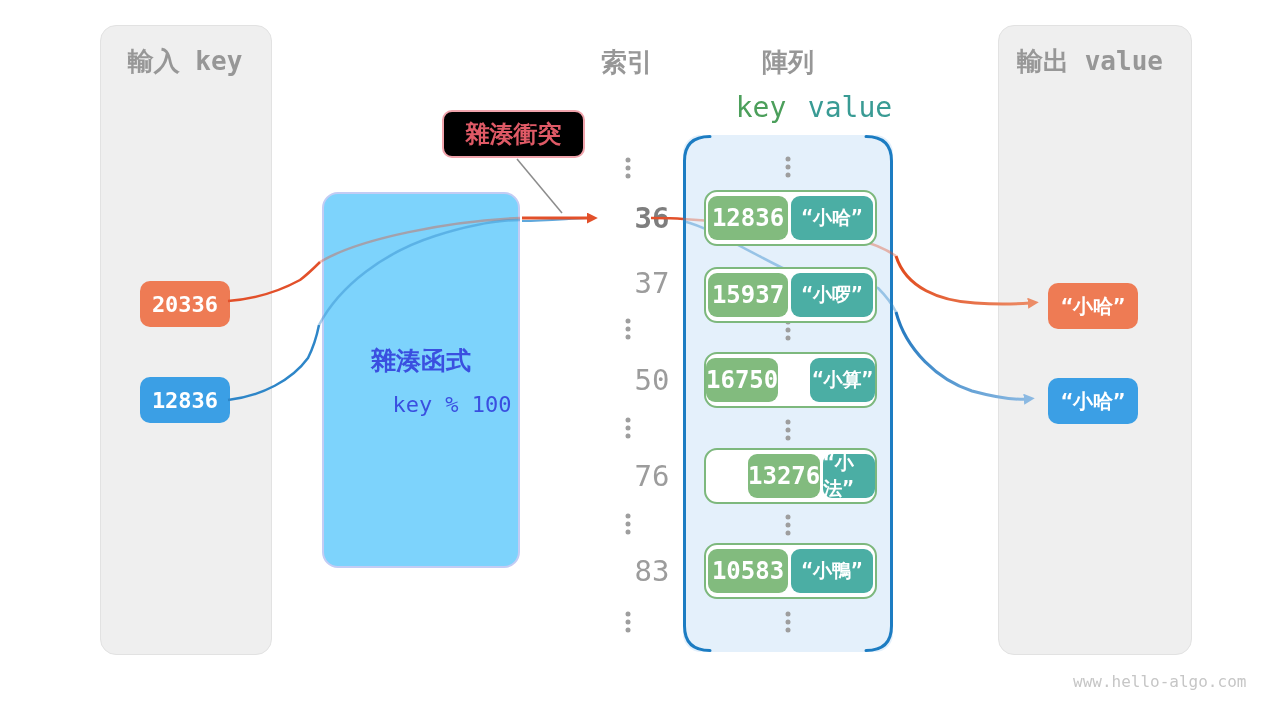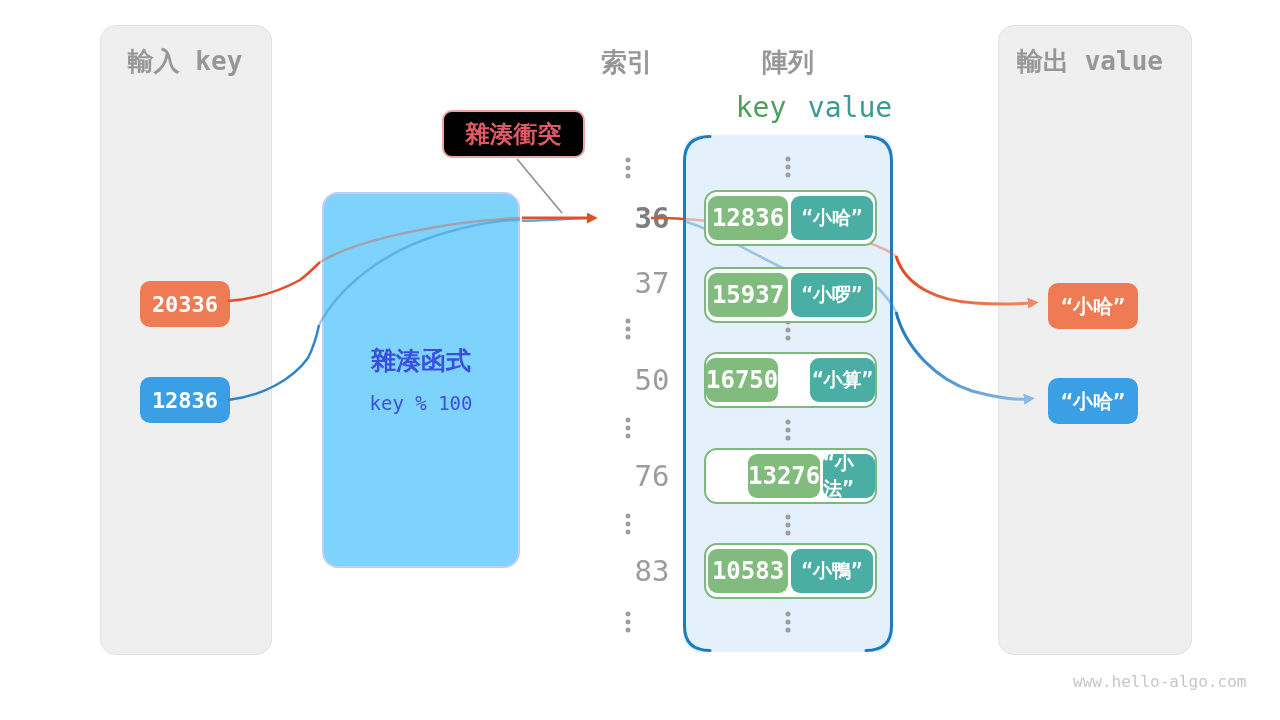--- a/index.html
+++ b/index.html
@@ -17,21 +17,21 @@
   .panel.right{left:998px;width:192px;}
   .panel-title{position:absolute;transform:translate(-50%,-50%);white-space:nowrap;
     color:#979797;font-weight:bold;font-size:26px;z-index:2;text-align:right;}
 
   
   .hash-box{position:absolute;left:322px;top:192px;width:198px;height:376px;
     background:#7dd3fc;border:2px solid #C3CCF4;border-radius:16px;box-sizing:border-box;z-index:0;}
   .hash-title{position:absolute;left:0;top:150px;width:100%;text-align:center;
     color:#3A4FE0;font-weight:bold;font-size:25px;}
   .hash-formula{position:absolute;left:0;top:198px;width:100%;text-align:center;
-    color:#3A4FE0;font-size:19px;}
+    color:#3A4FE0;font-size:22px;padding-left:31px;}
 
   
   .collision{position:absolute;left:442px;top:110px;width:143px;height:48px;box-sizing:border-box;
     background:#000000;border:2px solid #F0A3AB;border-radius:10px;
     display:flex;align-items:center;justify-content:center;
     color:#E05A66;font-weight:bold;font-size:24px;z-index:2;}
 
   
   .chip{position:absolute;width:90px;height:46px;border-radius:10px;
     display:flex;align-items:center;justify-content:center;

